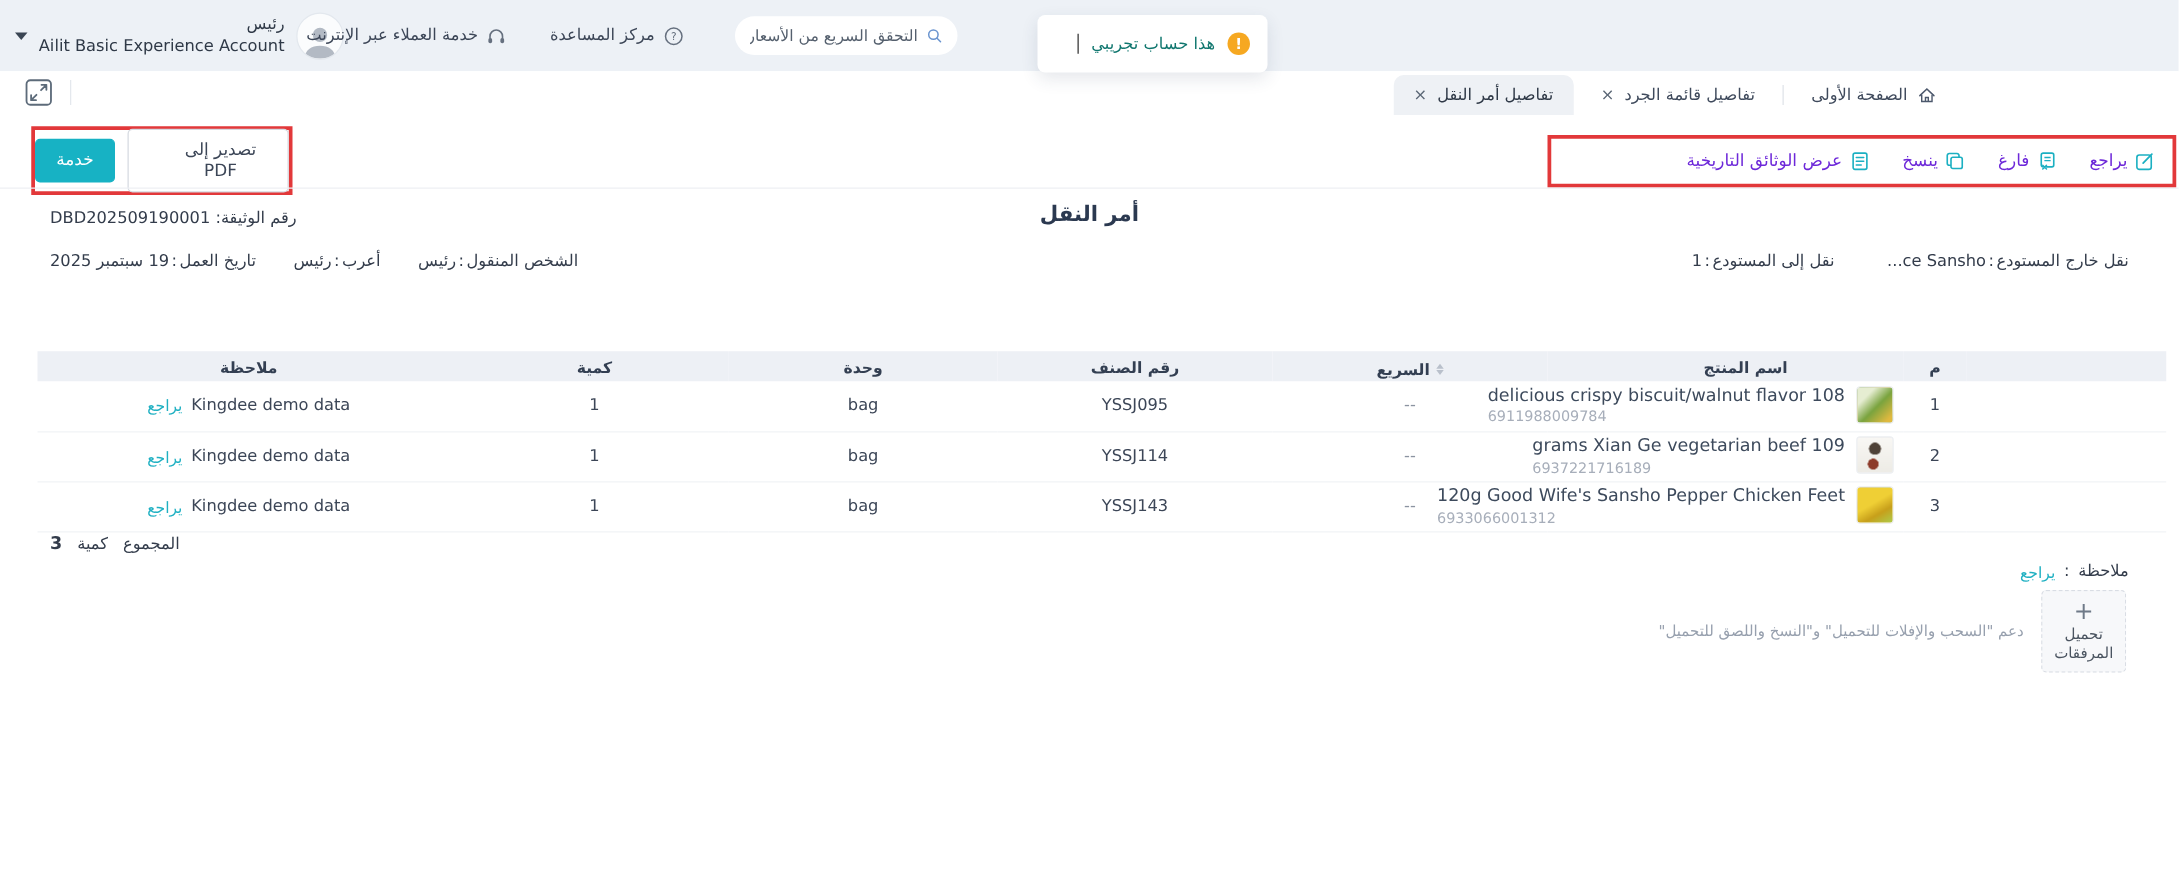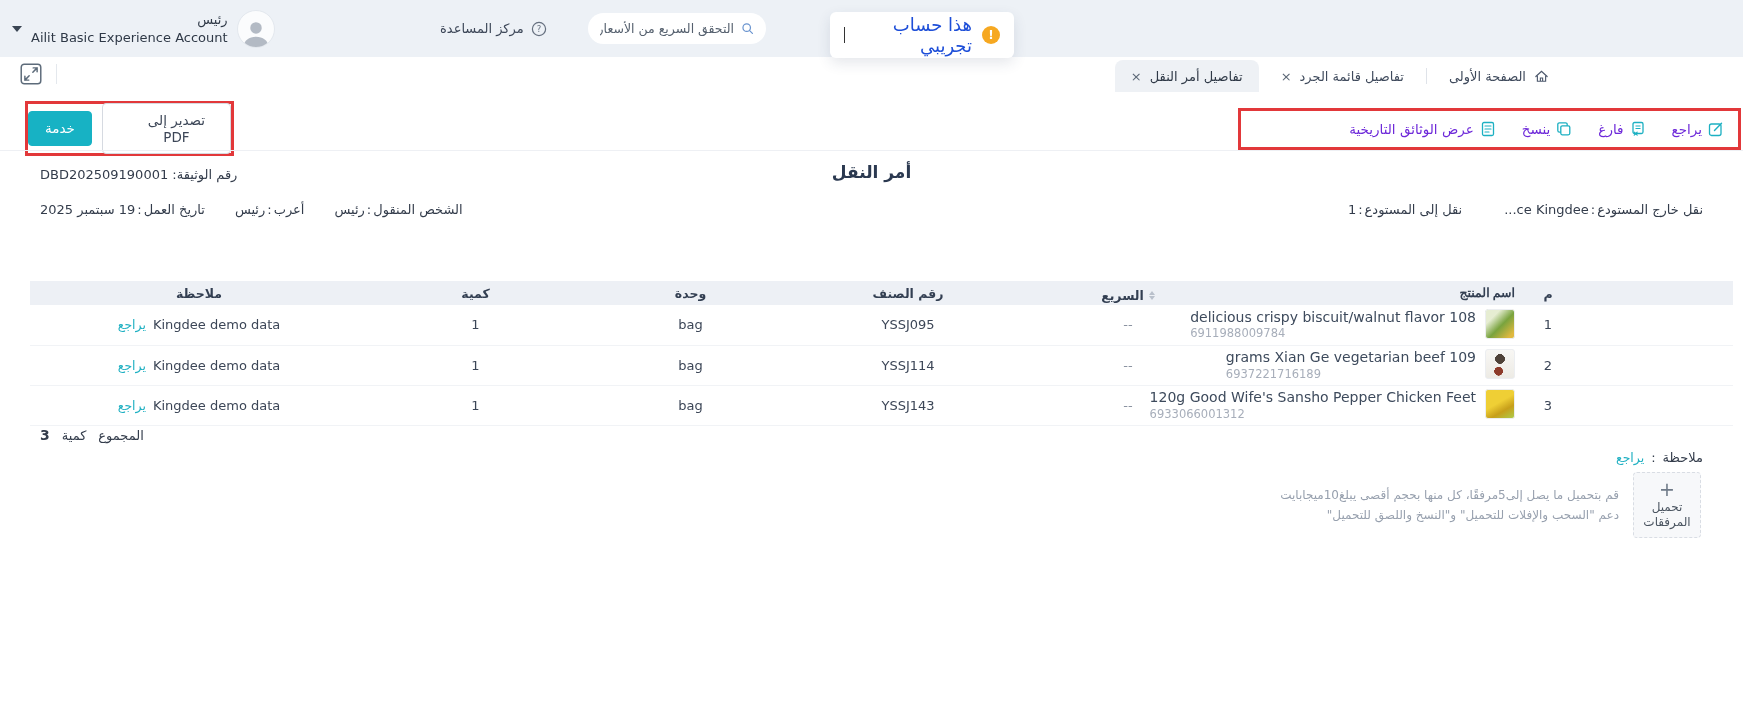--- a/index.html
+++ b/index.html
@@ -16,21 +16,21 @@
   .avatar { width:38px; height:38px; border-radius:50%; background:#fbfcfd; display:flex; align-items:flex-end; justify-content:center; overflow:hidden; border:1px solid #e3e8ee; }
   .nav-item { position:absolute; top:0; height:57px; display:flex; direction:rtl; align-items:center; gap:7px; font-size:13px; color:#3c4657; cursor:pointer; }
   .nav-item svg { flex:none; }
   .nav-cs { left:245px; }
   .nav-help { left:440px; }
   .search-pill { position:absolute; left:588px; top:13px; width:178px; height:31px; background:#fff; border-radius:16px; display:flex; direction:rtl; align-items:center; gap:7px; padding:0 12px; }
   .search-pill input { border:none; outline:none; background:transparent; width:100%; direction:rtl; font-family:inherit; font-size:12.5px; color:#4a5563; }
   .search-pill input::placeholder { color:#55606e; }
   .demo-card { position:absolute; left:830px; top:12px; width:184px; height:46px; background:#fff; border-radius:6px; box-shadow:0 5px 14px rgba(40,60,90,.12); display:flex; direction:rtl; align-items:center; gap:10px; padding:0 14px; z-index:5; }
   .warn-circle { width:18px; height:18px; border-radius:50%; background:#f6a821; color:#fff; font-size:12px; font-weight:bold; display:flex; align-items:center; justify-content:center; flex:none; }
-  .demo-card .txt { font-size:18px; color:#1d4ed8; }
+  .demo-card .txt { font-size:13px; color:#0f766e; }
   .caret-bar { width:1px; height:16px; background:#333; }
 
   
   .tabstrip { position:absolute; top:57px; left:0; right:0; height:35px; background:#fff; }
   .expand-btn { position:absolute; left:20px; top:63px; width:22px; height:22px; cursor:pointer; }
   .strip-divider { position:absolute; left:56px; top:64px; width:1px; height:20px; background:#e4e8ed; }
   .tabs { position:absolute; right:178px; top:60px; height:32px; display:flex; direction:rtl; align-items:stretch; gap:6px; }
   .tab { display:flex; direction:rtl; align-items:center; gap:8px; padding:0 16px; font-size:13px; color:#3f4a5c; cursor:pointer; white-space:nowrap; }
   .tab.active { background:#eef1f5; border-radius:8px 8px 0 0; color:#2e3846; }
   .tab .close { font-size:13px; color:#5a6675; line-height:1; }
@@ -53,21 +53,21 @@
   .fields-row { position:absolute; top:202px; left:40px; right:40px; display:flex; direction:rtl; justify-content:space-between; font-size:13px; color:#333c4b; }
   .fields-group { display:flex; direction:rtl; gap:42px; white-space:nowrap; }
   .fields-group.left { gap:30px; }
   .field .sep { margin:0 2px; }
 
   
   .grid { position:absolute; top:281px; left:30px; right:10px; }
   table { width:100%; border-collapse:collapse; direction:rtl; table-layout:fixed; }
   thead th { background:#edf0f5; font-size:12.5px; font-weight:700; color:#333f52; height:23px; padding:2px 8px; text-align:center; }
   th.col-index { text-align:center; }
-  th.col-product { text-align:right; padding-left:40px;font-family:Liberation Serif, serif; }
+  th.col-product { text-align:center; padding-left:40px; }
   tbody td { height:40px; border-bottom:1px solid #f1f3f6; font-size:13px; color:#3c4657; text-align:center; padding:2px 8px; }
   .spec-head { display:inline-flex; direction:rtl; align-items:center; gap:5px; }
   .sort-arrows { display:inline-flex; flex-direction:column; gap:1px; }
   .sort-arrows i { display:block; width:0; height:0; border-left:3.5px solid transparent; border-right:3.5px solid transparent; }
   .sort-arrows .up { border-bottom:4px solid #b9c0cb; }
   .sort-arrows .dn { border-top:4px solid #b9c0cb; }
   .prod-cell { display:flex; direction:rtl; align-items:flex-start; gap:9px; justify-content:flex-start; }
   .thumb { width:30px; height:30px; border-radius:3px; flex:none; border:1px solid #eceef1; }
   .prod-txt { display:flex; flex-direction:column; align-items:flex-end; line-height:1.25; white-space:nowrap; }
   .prod-name { font-size:14px; color:#3d4a5c; }
@@ -97,20 +97,28 @@
       <span class="account">Ailit Basic Experience Account</span>
     </span>
     <span class="avatar">
       <svg width="34" height="30" viewBox="0 0 24 22">
           <circle cx="12" cy="8" r="4.2" fill="#b3bac4"></circle>
           <path d="M3 22c0-5 4-7.6 9-7.6s9 2.6 9 7.6z" fill="#b3bac4"></path>
         </svg>
     </span>
   </div>
 
+  <div class="nav-item nav-cs">
+    <svg width="16" height="16" viewBox="0 0 16 16">
+        <path d="M3 10V8a5 5 0 0 1 10 0v2" fill="none" stroke="#66707f" stroke-width="1.3"></path>
+        <rect x="1.7" y="9.3" width="3" height="4.2" rx="1.4" fill="#66707f"></rect>
+        <rect x="11.3" y="9.3" width="3" height="4.2" rx="1.4" fill="#66707f"></rect>
+      </svg>
+    <span>خدمة العملاء عبر الإنترنت</span>
+  </div>
 
   <div class="nav-item nav-help">
     <svg width="16" height="16" viewBox="0 0 16 16">
         <circle cx="8" cy="8" r="6.6" fill="none" stroke="#66707f" stroke-width="1.2"></circle>
         <text x="8" y="11" text-anchor="middle" font-size="8.5" fill="#66707f" font-family="DejaVu Sans">?</text>
       </svg>
     <span>مركز المساعدة</span>
   </div>
 
   <div class="search-pill">
@@ -197,21 +205,21 @@
 
 <div class="doc-title">أمر النقل</div>
 <div class="doc-number">
   <span>رقم الوثيقة:</span>
   <span>DBD202509190001</span>
 </div>
 
 <div class="fields-row">
   <div class="fields-group">
     <span class="field">
-      <span>نقل خارج المستودع</span><span class="sep">:</span><span>ce Kingdee...</span>
+      <span>نقل خارج المستودع</span><span class="sep">:</span><span>ce Sansho...</span>
     </span>
     <span class="field">
       <span>نقل إلى المستودع</span><span class="sep">:</span><span>1</span>
     </span>
   </div>
   <div class="fields-group left">
     <span class="field">
       <span>الشخص المنقول</span><span class="sep">:</span><span>رئيس</span>
     </span>
     <span class="field">
@@ -340,16 +348,15 @@
   <span>:</span>
   <span class="link">يراجع</span>
 </div>
 
 <div class="upload-row">
   <div class="upload-box">
     <span class="plus">+</span>
     <span class="lbl">تحميل المرفقات</span>
   </div>
   <div class="upload-hint">
-    <div>قم بتحميل ما يصل إلى5مرفقًا، كل منها بحجم أقصى يبلغ10ميجابايت</div>
     <div>دعم "السحب والإفلات للتحميل" و"النسخ واللصق للتحميل"</div>
   </div>
 </div>
 
 </body></html>

